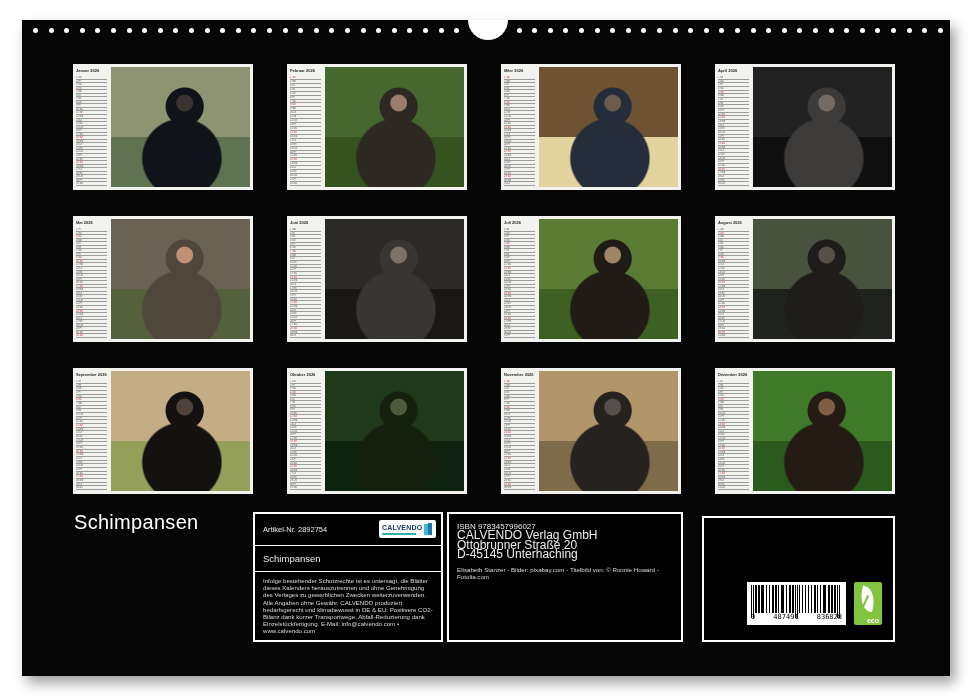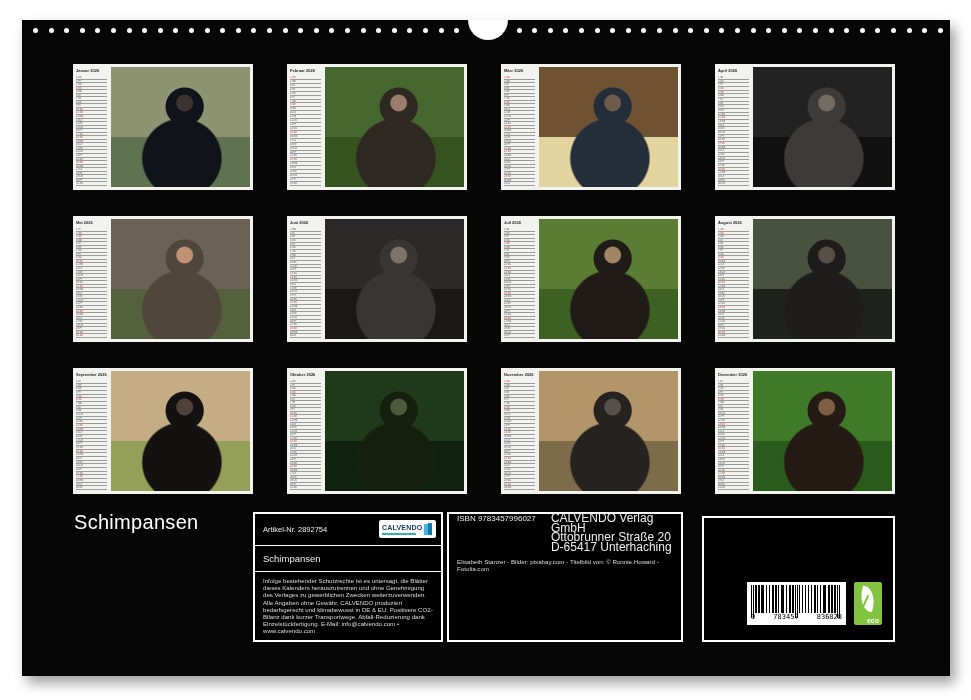--- a/index.html
+++ b/index.html
@@ -33,21 +33,21 @@
                  display:flex;align-items:center;justify-content:space-between;padding:1px 3px;box-sizing:border-box;}
   .cv-textcol{display:flex;flex-direction:column;}
   .cv-word{font-size:7px;font-weight:bold;color:#163a5e;letter-spacing:.2px;line-height:8px;}
   .cv-tagline{width:34px;height:2px;background:#35b0ab;margin-top:1px;}
   .cv-icon{width:9px;height:12px;position:relative;}
   .cv-icon span{position:absolute;display:block;}
   .cv-icon .p1{left:0;top:1px;width:5px;height:11px;background:#45b5e0;transform:skewY(-8deg);}
   .cv-icon .p2{left:4px;top:0;width:4px;height:12px;background:#1779a8;transform:skewY(6deg);}
   
   #publisher-box{left:447px;top:512px;width:236px;height:130px;}
-  .pub-top{display:flex;padding:0 8px 0 8px;}
+  .pub-top{display:flex;padding:8px 8px 0 8px;flex-direction:column;}
   .isbn{color:#eee;font-size:8px;width:108px;}
   .address{color:#eee;font-size:12px;line-height:9.5px;}
   .credits{padding:6px 8px 0 8px;color:#ddd;font-size:6.2px;line-height:7.2px;width:215px;}
   
   #barcode-box{left:702px;top:516px;width:193px;height:126px;}
   #barcode{position:absolute;left:43px;bottom:15px;width:99px;height:43px;background:#ffffff;
            padding:3px 4px 1px 4px;box-sizing:border-box;}
   #barcode-bars{height:28px;display:flex;align-items:flex-start;}
   .bar{background:#000;height:28px;margin-right:1px;flex:0 0 auto;}
   .bar.guard{height:33px;}
@@ -1339,21 +1339,21 @@
     </div>
     <div class="legal-text">Infolge bestehender Schutzrechte ist es untersagt, die Blätter dieses Kalenders herauszutrennen und ohne Genehmigung des Verlages zu gewerblichen Zwecken weiterzuverwenden. Alle Angaben ohne Gewähr. CALVENDO produziert bedarfsgerecht und klimabewusst in DE &amp; EU: Positivere CO2-Bilanz dank kurzer Transportwege. Abfall-Reduzierung dank Einzelstückfertigung. E-Mail: info@calvendo.com • www.calvendo.com</div>
   </div>
 
   <div id="publisher-box" class="wbox">
     <div class="pub-top">
       <span class="isbn">ISBN 9783457996027</span>
       <span class="address">
         <div>CALVENDO Verlag GmbH</div>
         <div>Ottobrunner Straße 20</div>
-        <div>D-65417 Unterhaching</div>
+        <div>D-45145 Unterhaching</div>
       </span>
     </div>
     <div class="credits">Elisabeth Stanzer - Bilder: pixabay.com - Titelbild von: © Ronnie Howard - Fotolia.com</div>
   </div>
 
   <div id="barcode-box" class="wbox">
     <div id="barcode">
       <div id="barcode-bars">
           <span class="bar guard" style="width: 1px; margin-right: 1px;"></span>
           <span class="bar guard" style="width: 1px; margin-right: 1px;"></span>
@@ -1381,21 +1381,21 @@
           <span class="bar" style="width: 1px; margin-right: 2px;"></span>
           <span class="bar" style="width: 3px; margin-right: 2px;"></span>
           <span class="bar" style="width: 2px; margin-right: 1px;"></span>
           <span class="bar" style="width: 2px; margin-right: 1px;"></span>
           <span class="bar" style="width: 2px; margin-right: 1px;"></span>
           <span class="bar guard" style="width: 1px; margin-right: 1px;"></span>
           <span class="bar guard" style="width: 1px; margin-right: 1px;"></span>
         </div>
       <div id="barcode-digits">
         <span>9</span>
-        <span>783457</span>
+        <span>487491</span>
         <span>836828</span>
       </div>
     </div>
     <div id="eco-logo">
       <span class="eco-leaf"></span>
       <span class="eco-stem"></span>
       <span class="eco-word">eco</span>
     </div>
   </div>
 </div>

